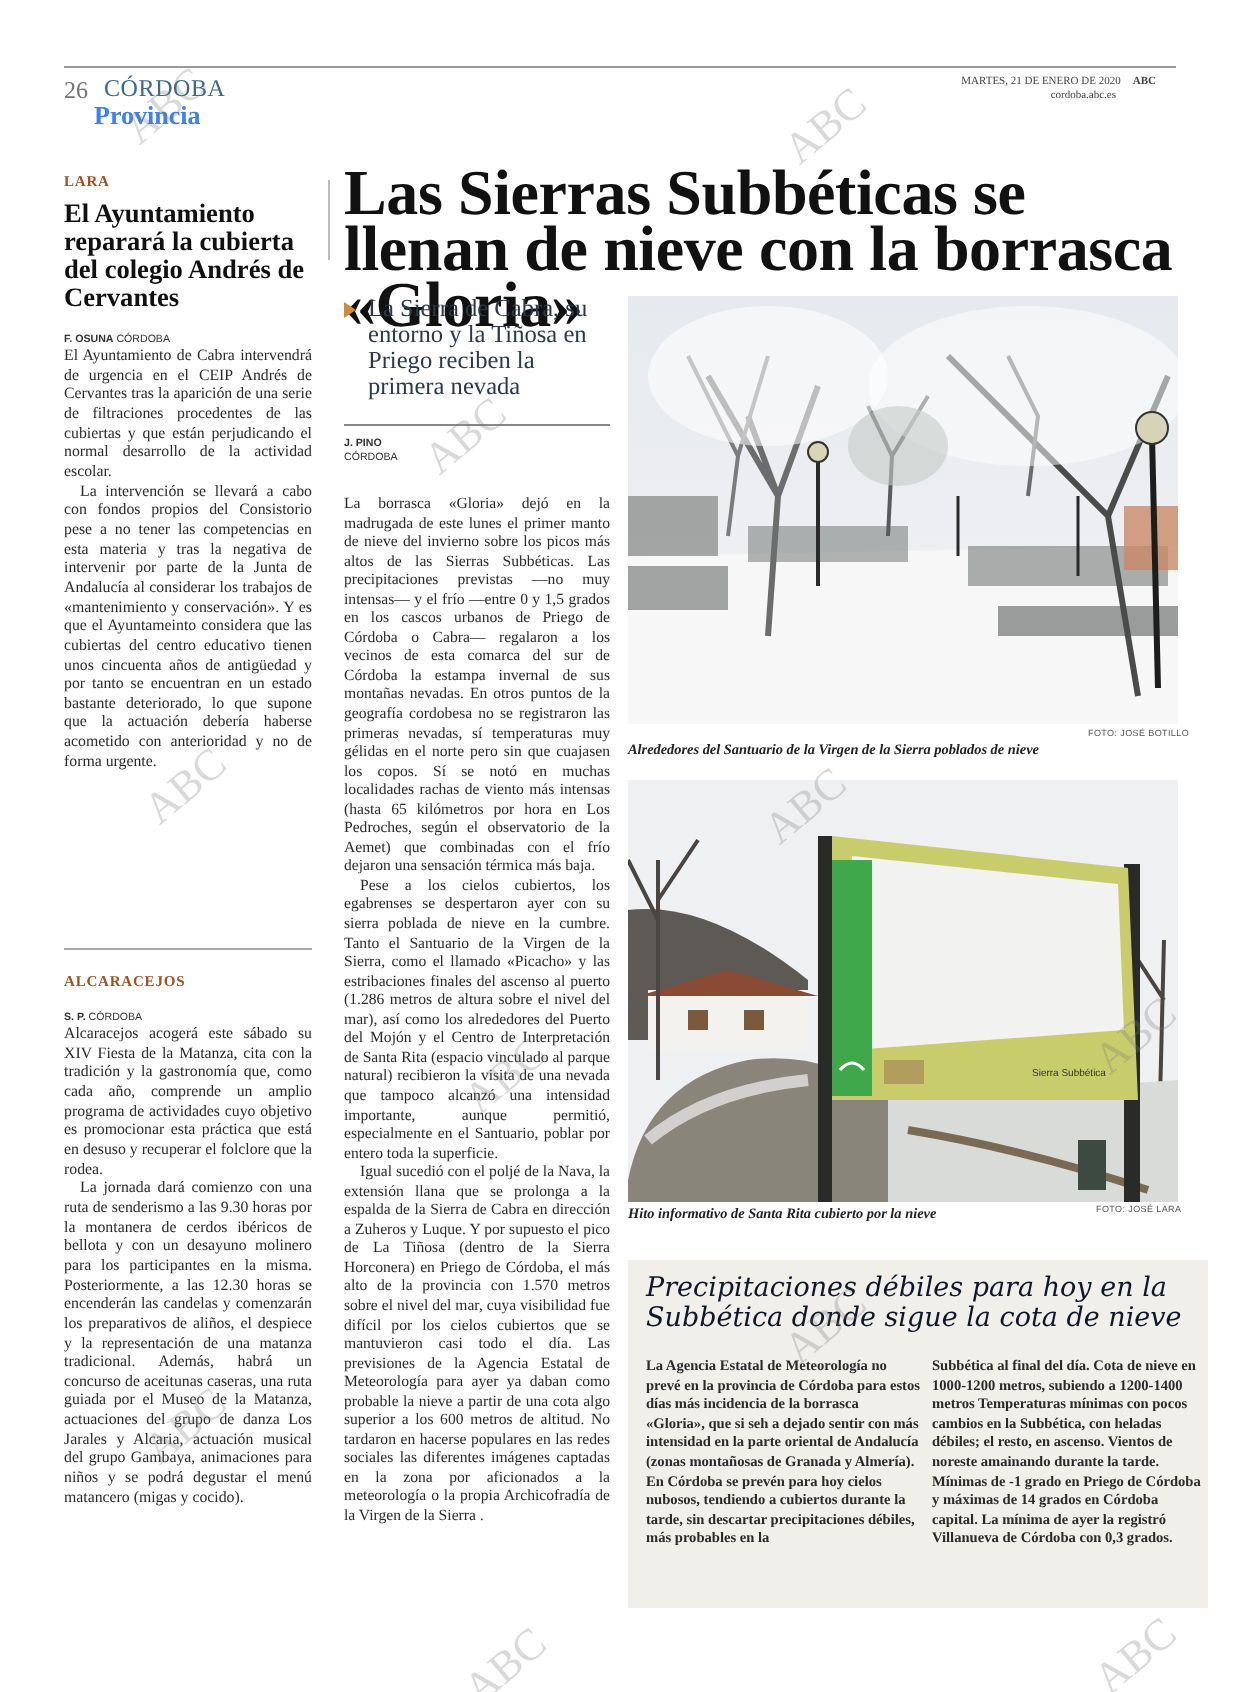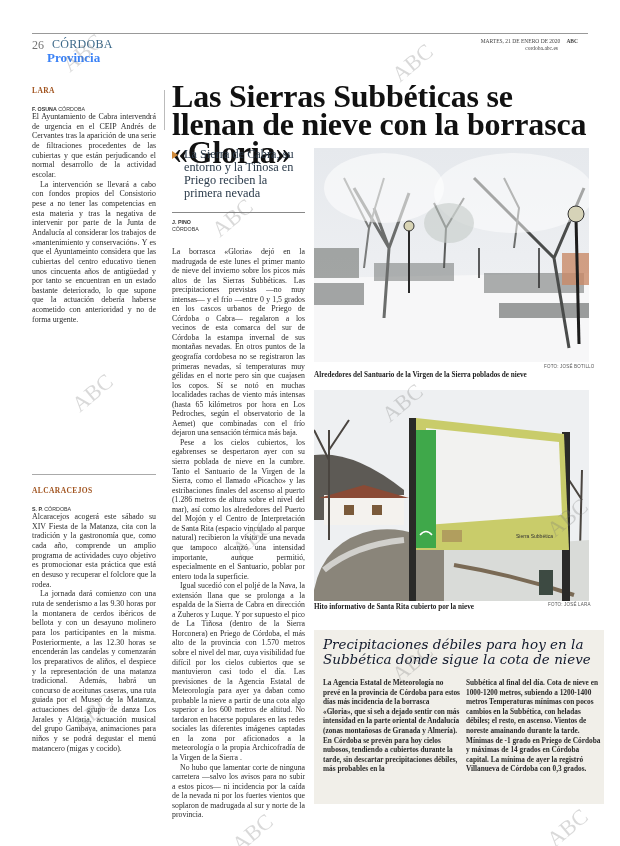--- a/index.html
+++ b/index.html
@@ -30,21 +30,21 @@
   .col-mid { position: absolute; left: 172px; top: 148px; width: 133px; }
   .summary { font-family: "Liberation Serif", serif; font-size: 12.3px; line-height: 13px; color: #2a3a4a; padding-left: 12px; position: relative; }
   .summary .tri { position: absolute; left: 0; top: 3px; width: 0; height: 0; border-top: 4px solid transparent; border-bottom: 4px solid transparent; border-left: 6px solid #d08a3a; }
   .mid-rule { width: 133px; height: 1px; background: #888; margin-top: 12px; }
   .mid-byline { font-size: 5.3px; margin-top: 6px; line-height: 7px; color: #333; font-family: "Liberation Sans", sans-serif; }
   .mid-byline b { display: block; }
   .col-mid .body { margin-top: 14px; font-size: 7.8px; line-height: 9.55px; }
 
   .photo1 { position: absolute; left: 314px; top: 148px; width: 275px; height: 214px; overflow: hidden; background: #e9ebee; }
   .credit { position: absolute; font-size: 4.5px; color: #555; font-family: "Liberation Sans", sans-serif; letter-spacing: 0.2px; }
-  .caption { position: absolute; font-family: "Liberation Serif", serif; font-weight: bold; font-size: 7.2px; color: #222; }
+  .caption { position: absolute; font-family: "Liberation Serif", serif; font-weight: bold; font-size: 7.2px; color: #222; font-style: italic; }
   .photo2 { position: absolute; left: 314px; top: 390px; width: 275px; height: 211px; overflow: hidden; background: #f4f4f4; }
 
   .box { position: absolute; left: 314px; top: 630px; width: 290px; height: 174px; background: #f1efe9; }
   .box-title { position: absolute; left: 9px; top: 7px; width: 275px; font-family: "DejaVu Serif", serif; font-style: italic; font-size: 13.5px; line-height: 15px; color: #0f172a; font-weight: normal; }
   .box-col { position: absolute; top: 48px; width: 137px; font-family: "Liberation Serif", serif; font-weight: bold; font-size: 7.3px; line-height: 9.6px; color: #2a2a2a; }
 
   .watermark { position: absolute; font-family: "Liberation Serif", serif; font-size: 22px; color: rgba(120,120,120,0.28); transform: rotate(-40deg); pointer-events: none; }
 </style>
 </head>
 <body>
@@ -53,20 +53,21 @@
 <div class="page-num">26</div>
 <div class="section">CÓRDOBA</div>
 <div class="subsection">Provincia</div>
 <div class="dateline">
   <div><span>MARTES, 21 DE ENERO DE 2020</span><span class="abc">ABC</span></div>
   <div style="margin-right:20px;">cordoba.abc.es</div>
 </div>
 
 <div class="col-left">
   <div class="kicker">LARA</div>
+  <h2 class="left-hl">El Ayuntamiento reparará la cubierta del colegio Andrés de Cervantes</h2>
   <div class="byline">
     <b>F. OSUNA</b>
     <span>CÓRDOBA</span>
   </div>
   <div class="body">
     <p>El Ayuntamiento de Cabra intervendrá de urgencia en el CEIP Andrés de Cervantes tras la aparición de una serie de filtraciones procedentes de las cubiertas y que están perjudicando el normal desarrollo de la actividad escolar.</p>
     <p>La intervención se llevará a cabo con fondos propios del Consistorio pese a no tener las competencias en esta materia y tras la negativa de intervenir por parte de la Junta de Andalucía al considerar los trabajos de «mantenimiento y conservación». Y es que el Ayuntameinto considera que las cubiertas del centro educativo tienen unos cincuenta años de antigüedad y por tanto se encuentran en un estado bastante deteriorado, lo que supone que la actuación debería haberse acometido con anterioridad y no de forma urgente.</p>
   </div>
 </div>
 
@@ -95,21 +96,20 @@
   </div>
   <div class="mid-rule"></div>
   <div class="mid-byline">
     <b>J. PINO</b>
     <span>CÓRDOBA</span>
   </div>
   <div class="body">
     <p>La borrasca «Gloria» dejó en la madrugada de este lunes el primer manto de nieve del invierno sobre los picos más altos de las Sierras Subbéticas. Las precipitaciones previstas —no muy intensas— y el frío —entre 0 y 1,5 grados en los cascos urbanos de Priego de Córdoba o Cabra— regalaron a los vecinos de esta comarca del sur de Córdoba la estampa invernal de sus montañas nevadas. En otros puntos de la geografía cordobesa no se registraron las primeras nevadas, sí temperaturas muy gélidas en el norte pero sin que cuajasen los copos. Sí se notó en muchas localidades rachas de viento más intensas (hasta 65 kilómetros por hora en Los Pedroches, según el observatorio de la Aemet) que combinadas con el frío dejaron una sensación térmica más baja.</p>
     <p>Pese a los cielos cubiertos, los egabrenses se despertaron ayer con su sierra poblada de nieve en la cumbre. Tanto el Santuario de la Virgen de la Sierra, como el llamado «Picacho» y las estribaciones finales del ascenso al puerto (1.286 metros de altura sobre el nivel del mar), así como los alrededores del Puerto del Mojón y el Centro de Interpretación de Santa Rita (espacio vinculado al parque natural) recibieron la visita de una nevada que tampoco alcanzó una intensidad importante, aunque permitió, especialmente en el Santuario, poblar por entero toda la superficie.</p>
     <p>Igual sucedió con el poljé de la Nava, la extensión llana que se prolonga a la espalda de la Sierra de Cabra en dirección a Zuheros y Luque. Y por supuesto el pico de La Tiñosa (dentro de la Sierra Horconera) en Priego de Córdoba, el más alto de la provincia con 1.570 metros sobre el nivel del mar, cuya visibilidad fue difícil por los cielos cubiertos que se mantuvieron casi todo el día. Las previsiones de la Agencia Estatal de Meteorología para ayer ya daban como probable la nieve a partir de una cota algo superior a los 600 metros de altitud. No tardaron en hacerse populares en las redes sociales las diferentes imágenes captadas en la zona por aficionados a la meteorología o la propia Archicofradía de la Virgen de la Sierra .</p>
-    <p>No hubo que lamentar corte de ninguna carretera —salvo los avisos para no subir a estos picos— ni incidencia por la caída de la nevada ni por los fuertes vientos que soplaron de madrugada al sur y norte de la provincia.</p>
   </div>
 </div>
 
 <div class="photo1">
   <svg width="275" height="214" viewBox="0 0 275 214">
     <defs>
       <linearGradient id="sky1" x1="0" y1="0" x2="0" y2="1">
         <stop offset="0" stop-color="#e6e9ed"></stop>
         <stop offset="1" stop-color="#f2f3f5"></stop>
       </linearGradient>

